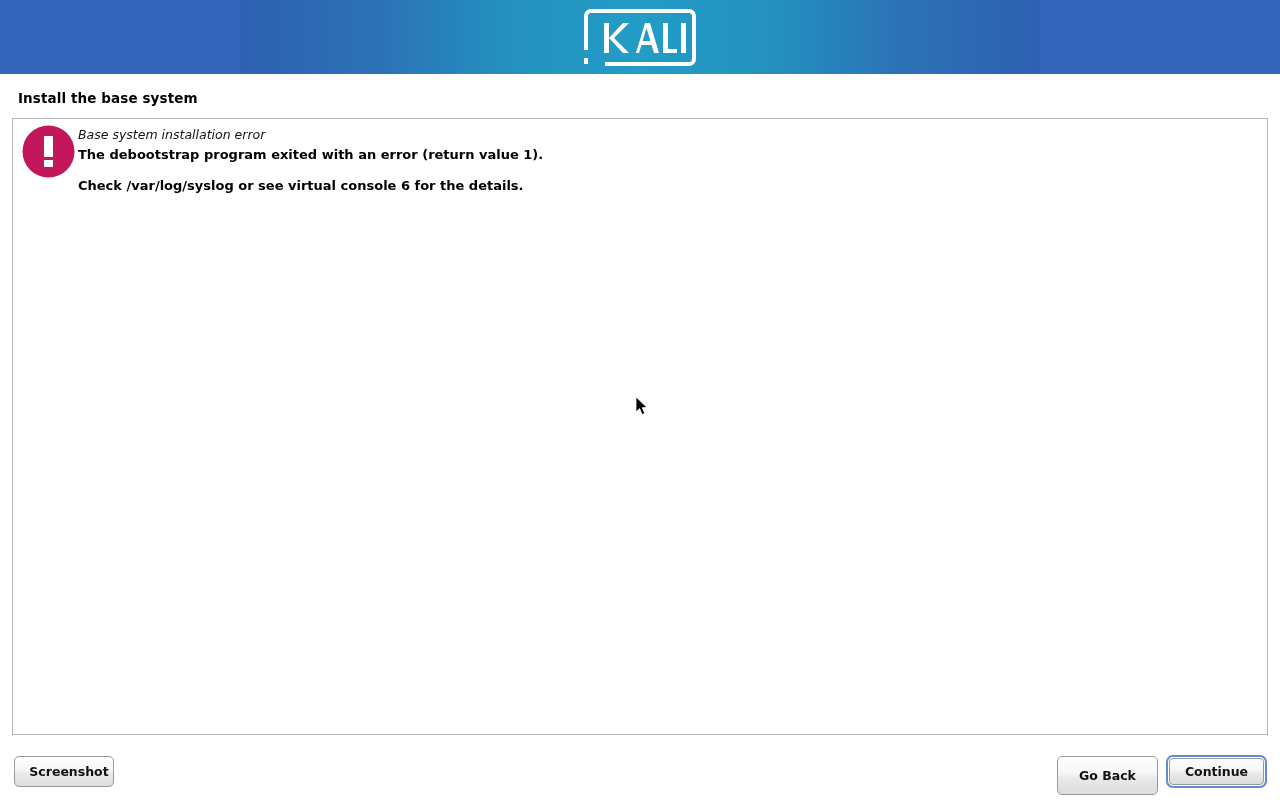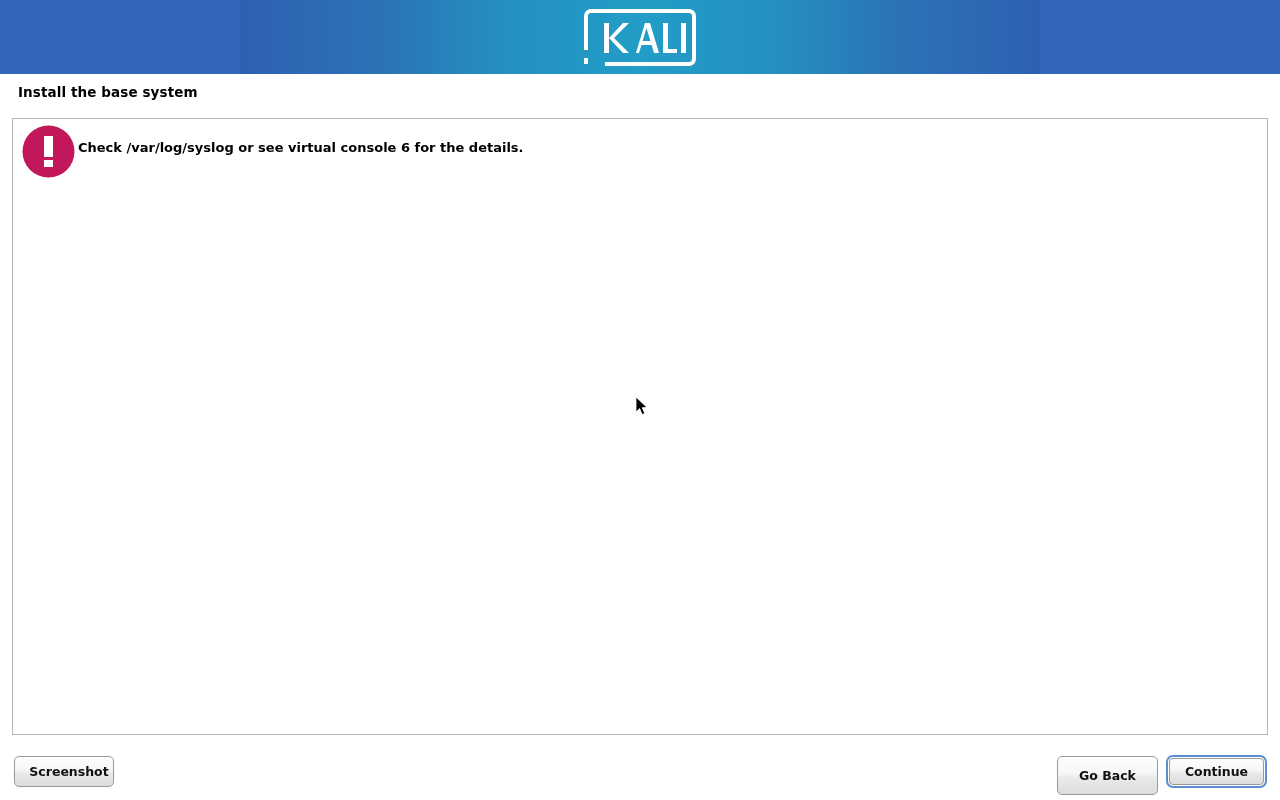--- a/index.html
+++ b/index.html
@@ -41,21 +41,21 @@
     position: absolute;
     left: 583px; top: 8px;
     width: 114px;
     height: 59px;
   }
   #logo svg { display: block; }
 
   
   #page-title {
     position: absolute;
-    left: 18px; top: 84px;
+    left: 18px; top: 90px;
     font-size: 13.5px;
     font-weight: bold;
     color: #000000;
     letter-spacing: 0.1px;
   }
 
   
   #content-panel {
     position: absolute;
     left: 12px; top: 118px;
@@ -192,20 +192,22 @@
 
     <div id="error-icon">
       <svg width="53" height="53" viewBox="0 0 53 53" xmlns="http://www.w3.org/2000/svg">
         <circle cx="26.5" cy="26.5" r="26" fill="#c2185b"></circle>
         <rect x="22" y="11" width="9" height="21" fill="#ffffff"></rect>
         <rect x="22" y="35" width="9" height="7" fill="#ffffff"></rect>
       </svg>
     </div>
 
     <div id="error-texts">
+      <div id="error-subtitle">Base system installation error</div>
+      <div id="error-message">The debootstrap program exited with an error (return value 1).</div>
       <div id="error-detail">Check /var/log/syslog or see virtual console 6 for the details.</div>
     </div>
 
   </div>
 </div>
 
 <div class="btn" id="btn-screenshot">Screenshot</div>
 <div class="btn" id="btn-goback">Go Back</div>
 <div id="btn-continue-ring"></div>
 <div class="btn" id="btn-continue">Continue</div>

